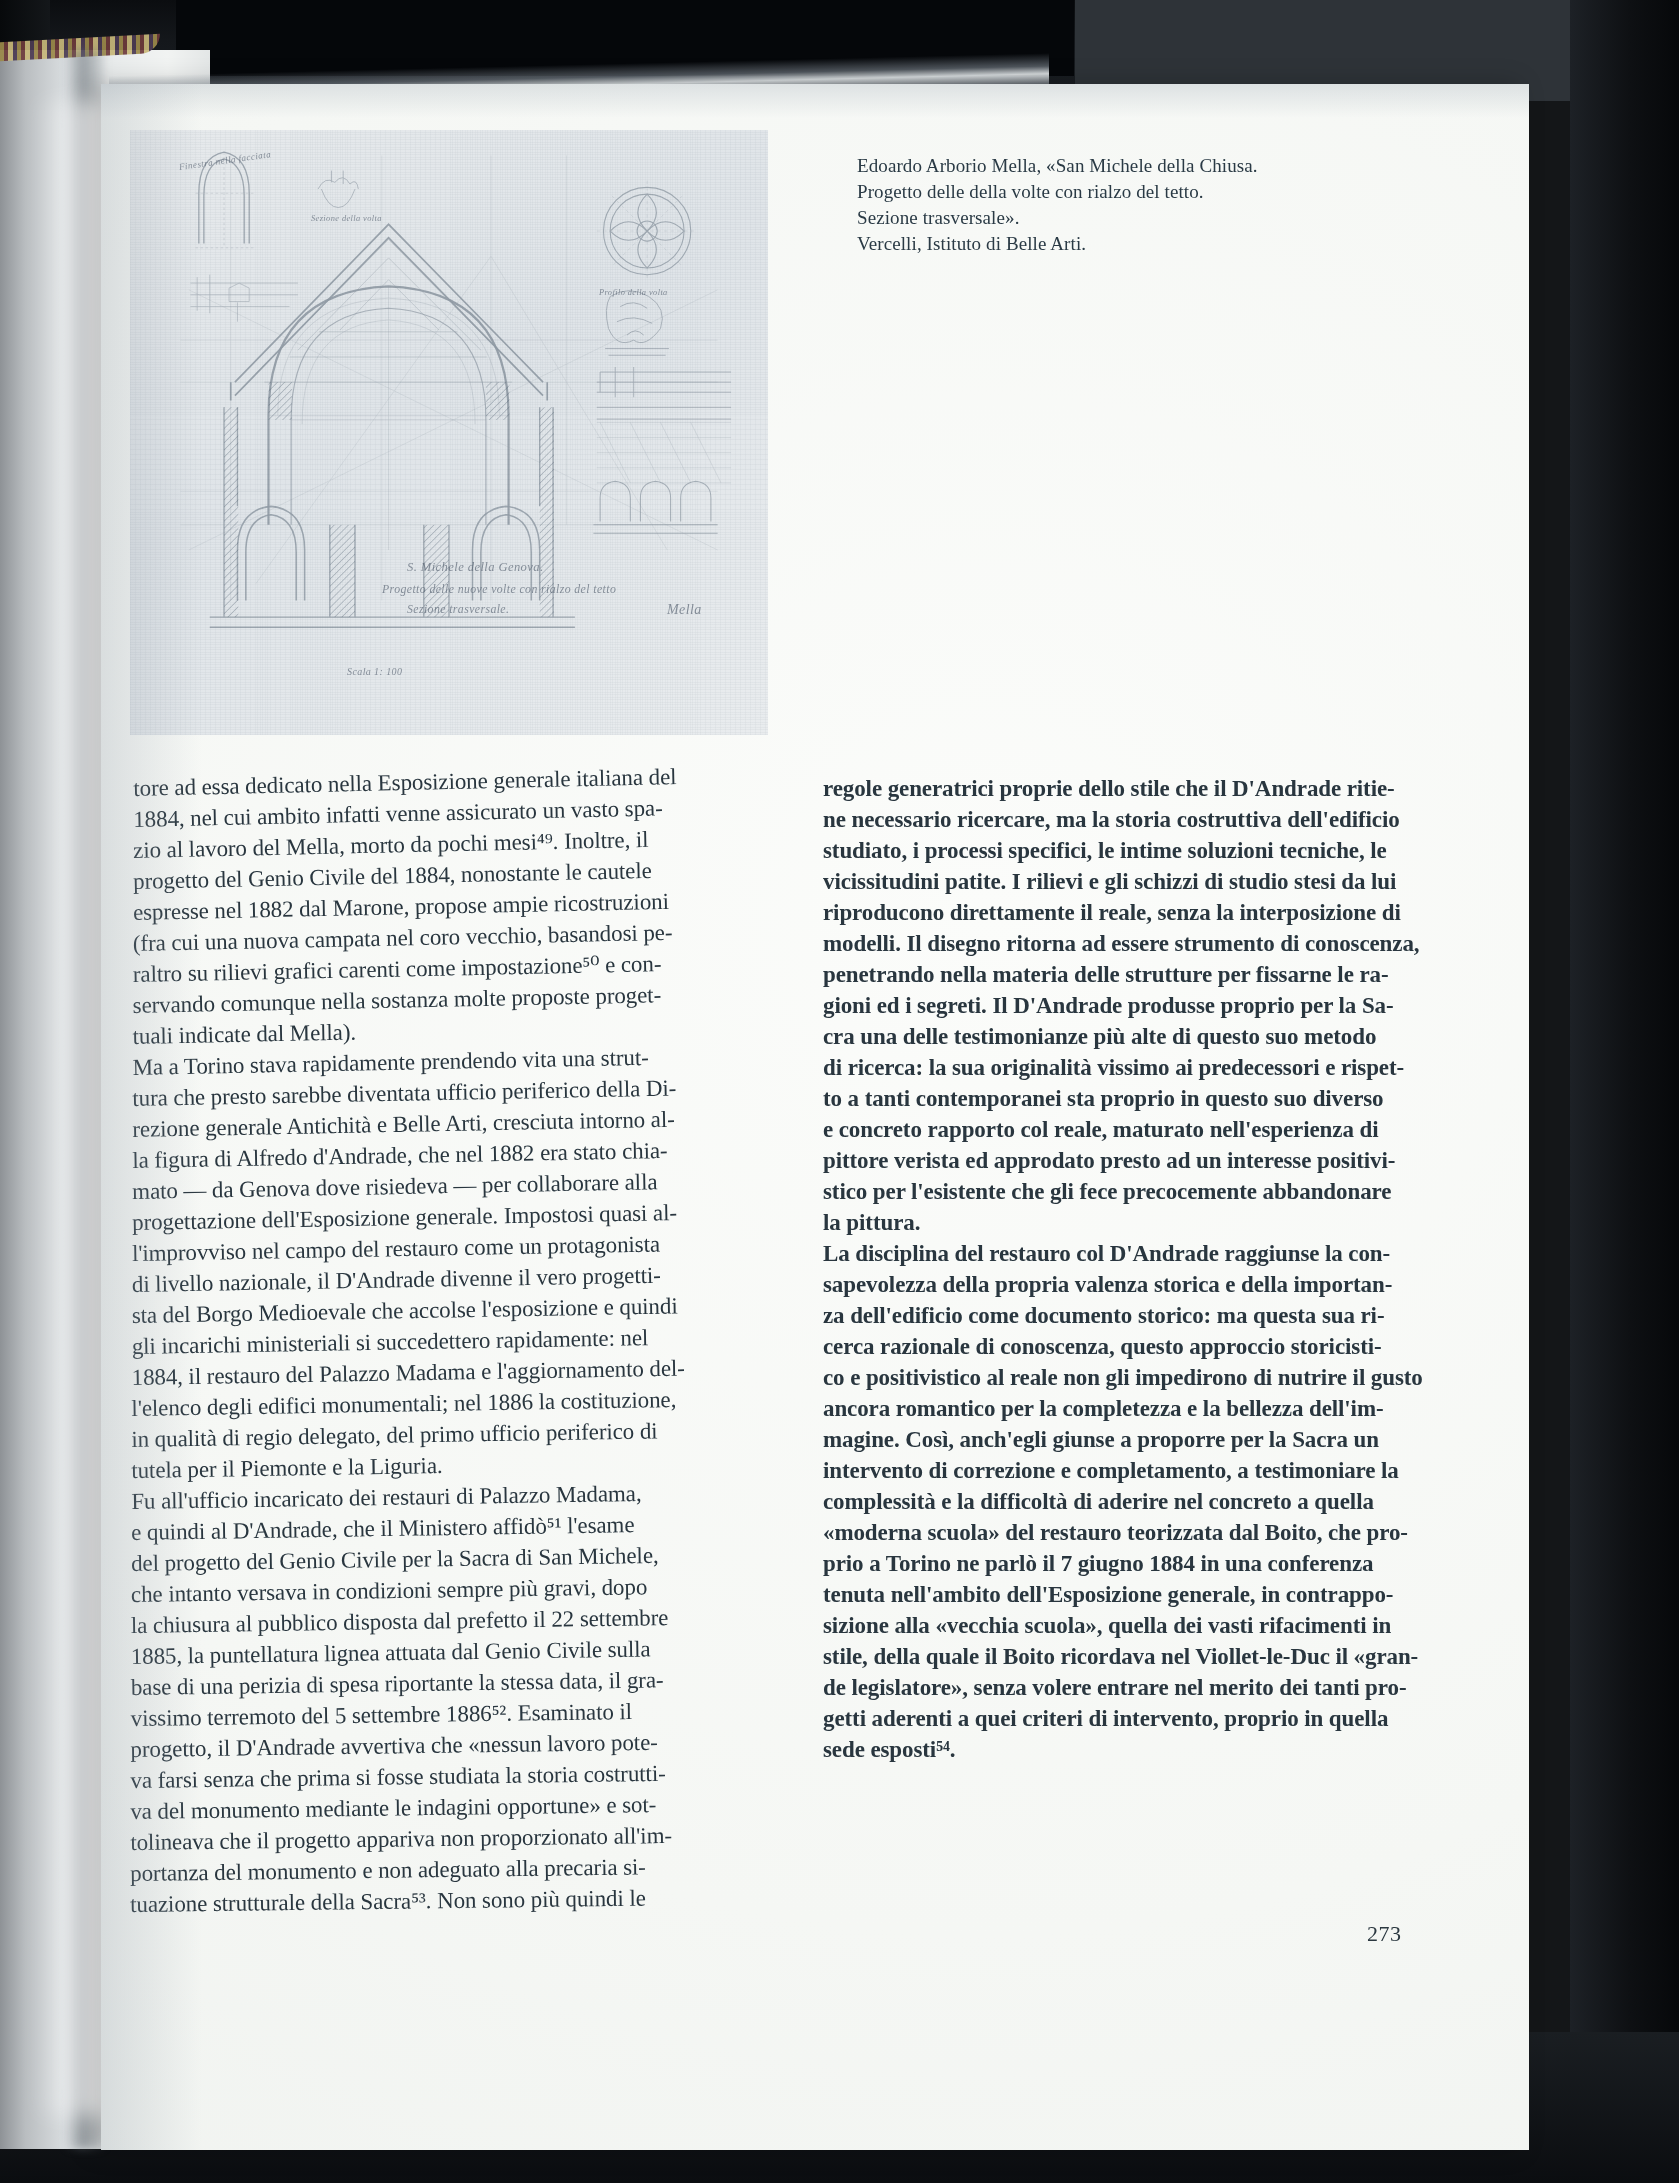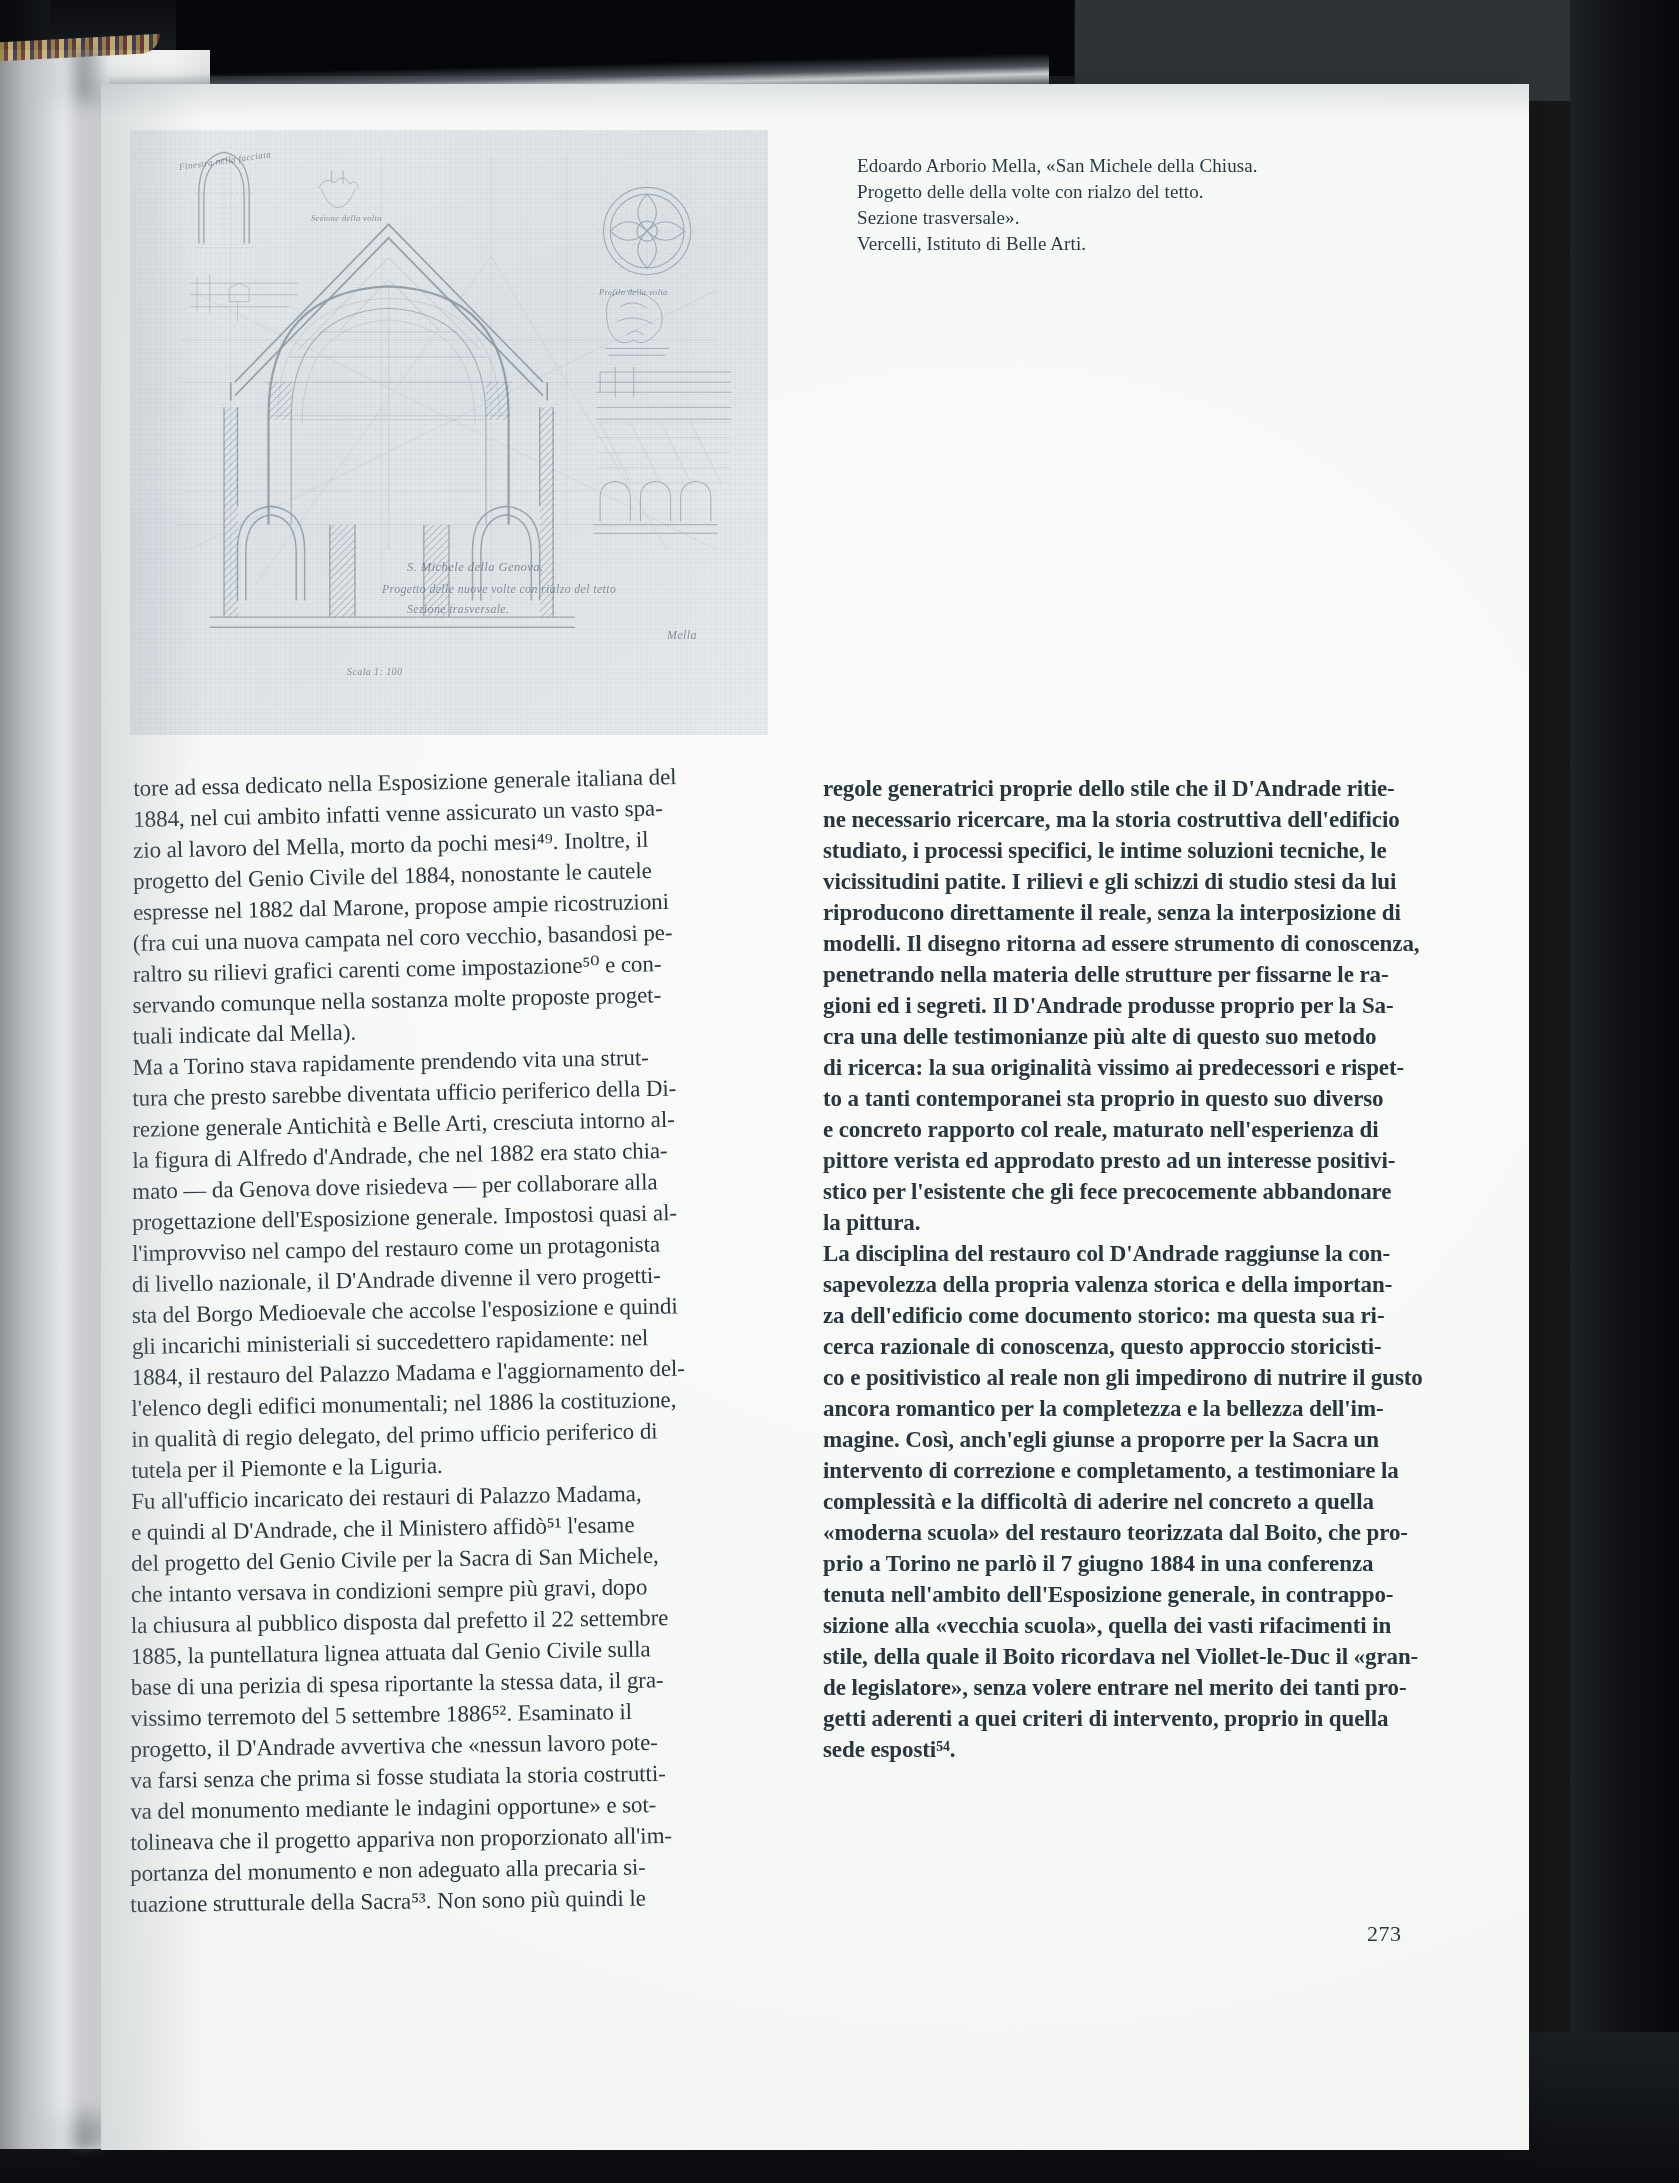--- a/index.html
+++ b/index.html
@@ -375,21 +375,21 @@
           </g>
         </svg>
 
         <span class="fig-hand" style="left:49px; top:32px; font-size:9.2px; transform:rotate(-8deg);">Finestra nella facciata</span>
         <span class="fig-hand" style="left:181px; top:84px; font-size:8.4px;">Sezione della volta</span>
         <span class="fig-hand" style="left:469px; top:158px; font-size:8.4px;text-align:center;">Profilo della volta</span>
 
         <span class="fig-hand" style="left:277px; top:430px; font-size:12.6px;">S. Michele della Genova.</span>
         <span class="fig-hand" style="left:252px; top:452px; font-size:11.8px;">Progetto delle nuove volte con rialzo del tetto</span>
         <span class="fig-hand" style="left:277px; top:472px; font-size:11.8px;">Sezione trasversale.</span>
-        <span class="fig-hand" style="left:537px; top:498px; font-size:12px;">Mella</span>
+        <span class="fig-hand" style="left:537px; top:472px; font-size:14px;">Mella</span>
         <span class="fig-hand" style="left:217px; top:536px; font-size:10px;">Scala 1: 100</span>
       </div>
 
       <div class="caption">
         <div>Edoardo Arborio Mella, «San Michele della Chiusa.</div>
         <div>Progetto delle della volte con rialzo del tetto.</div>
         <div>Sezione trasversale».</div>
         <div>Vercelli, Istituto di Belle Arti.</div>
       </div>
 

